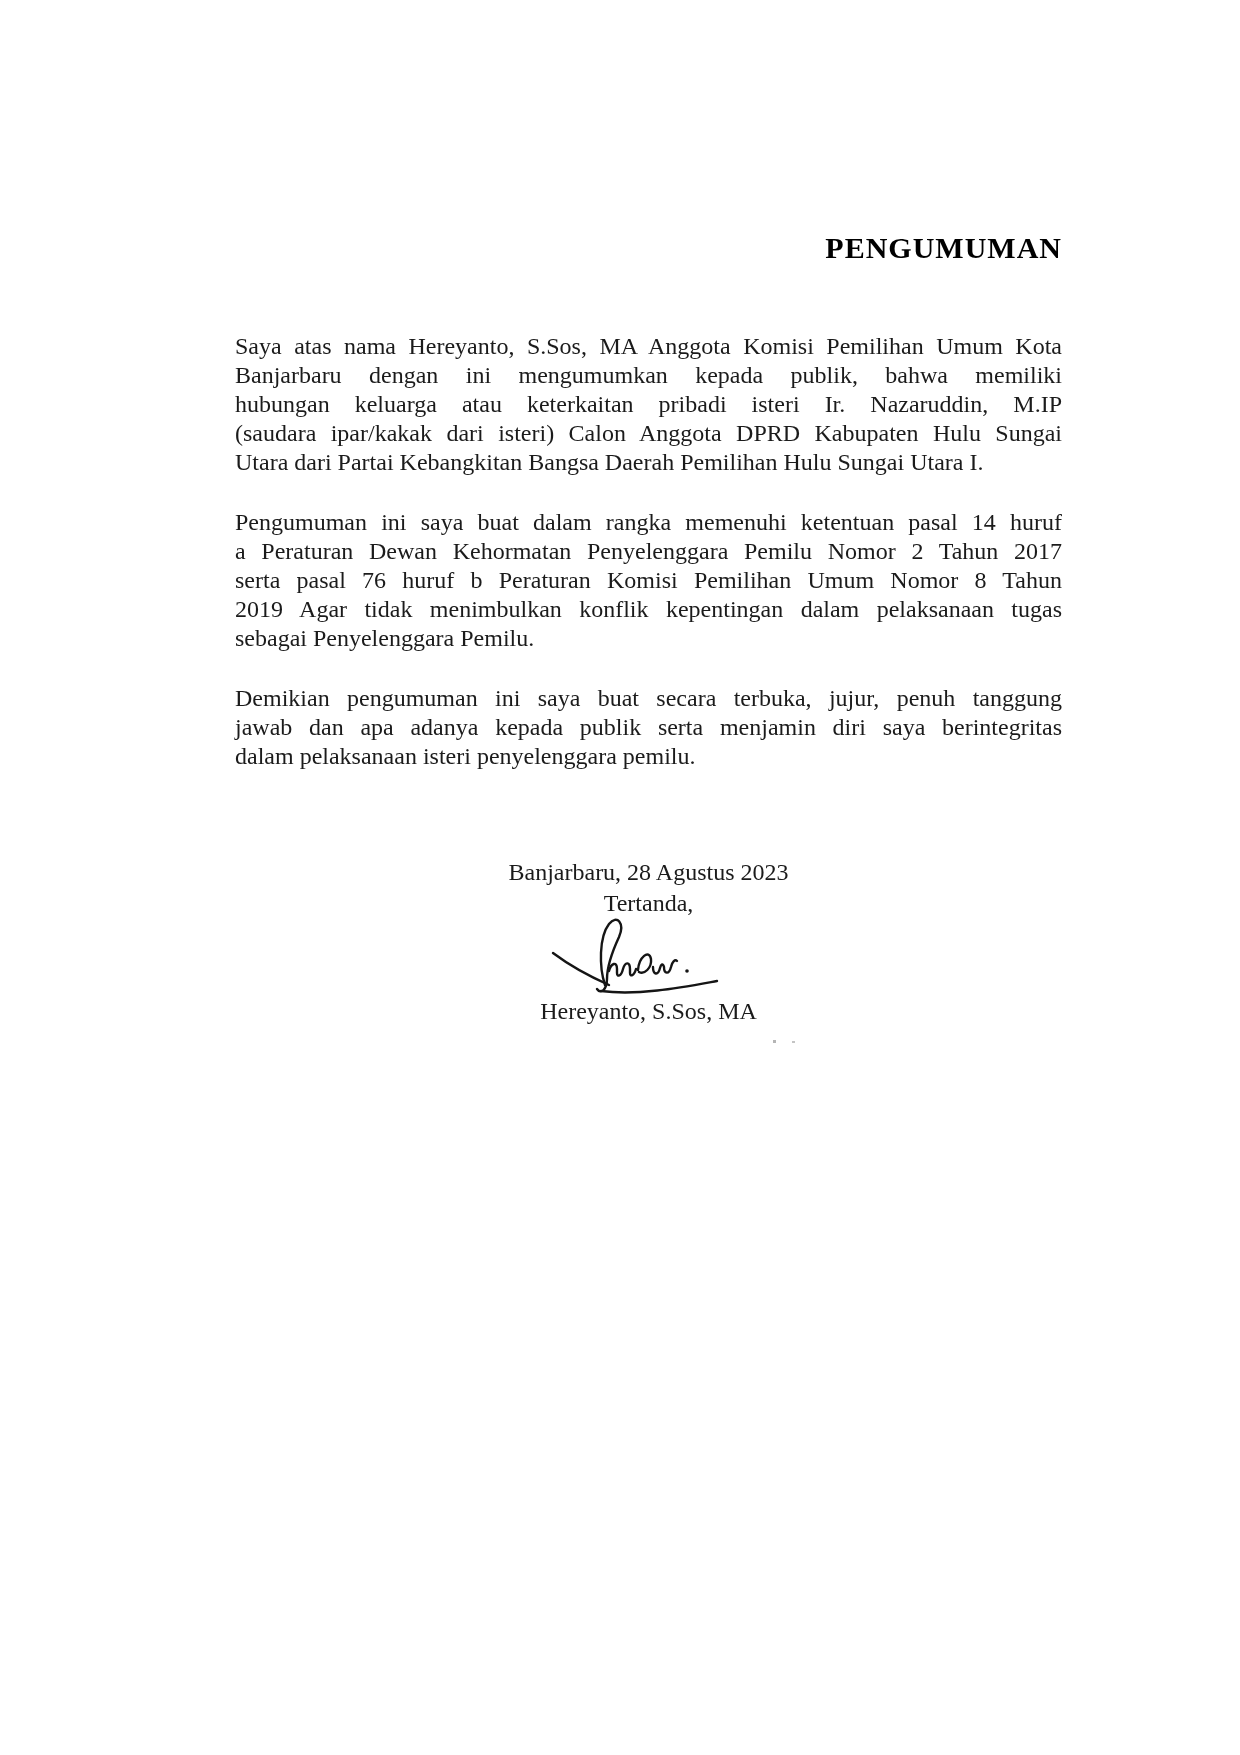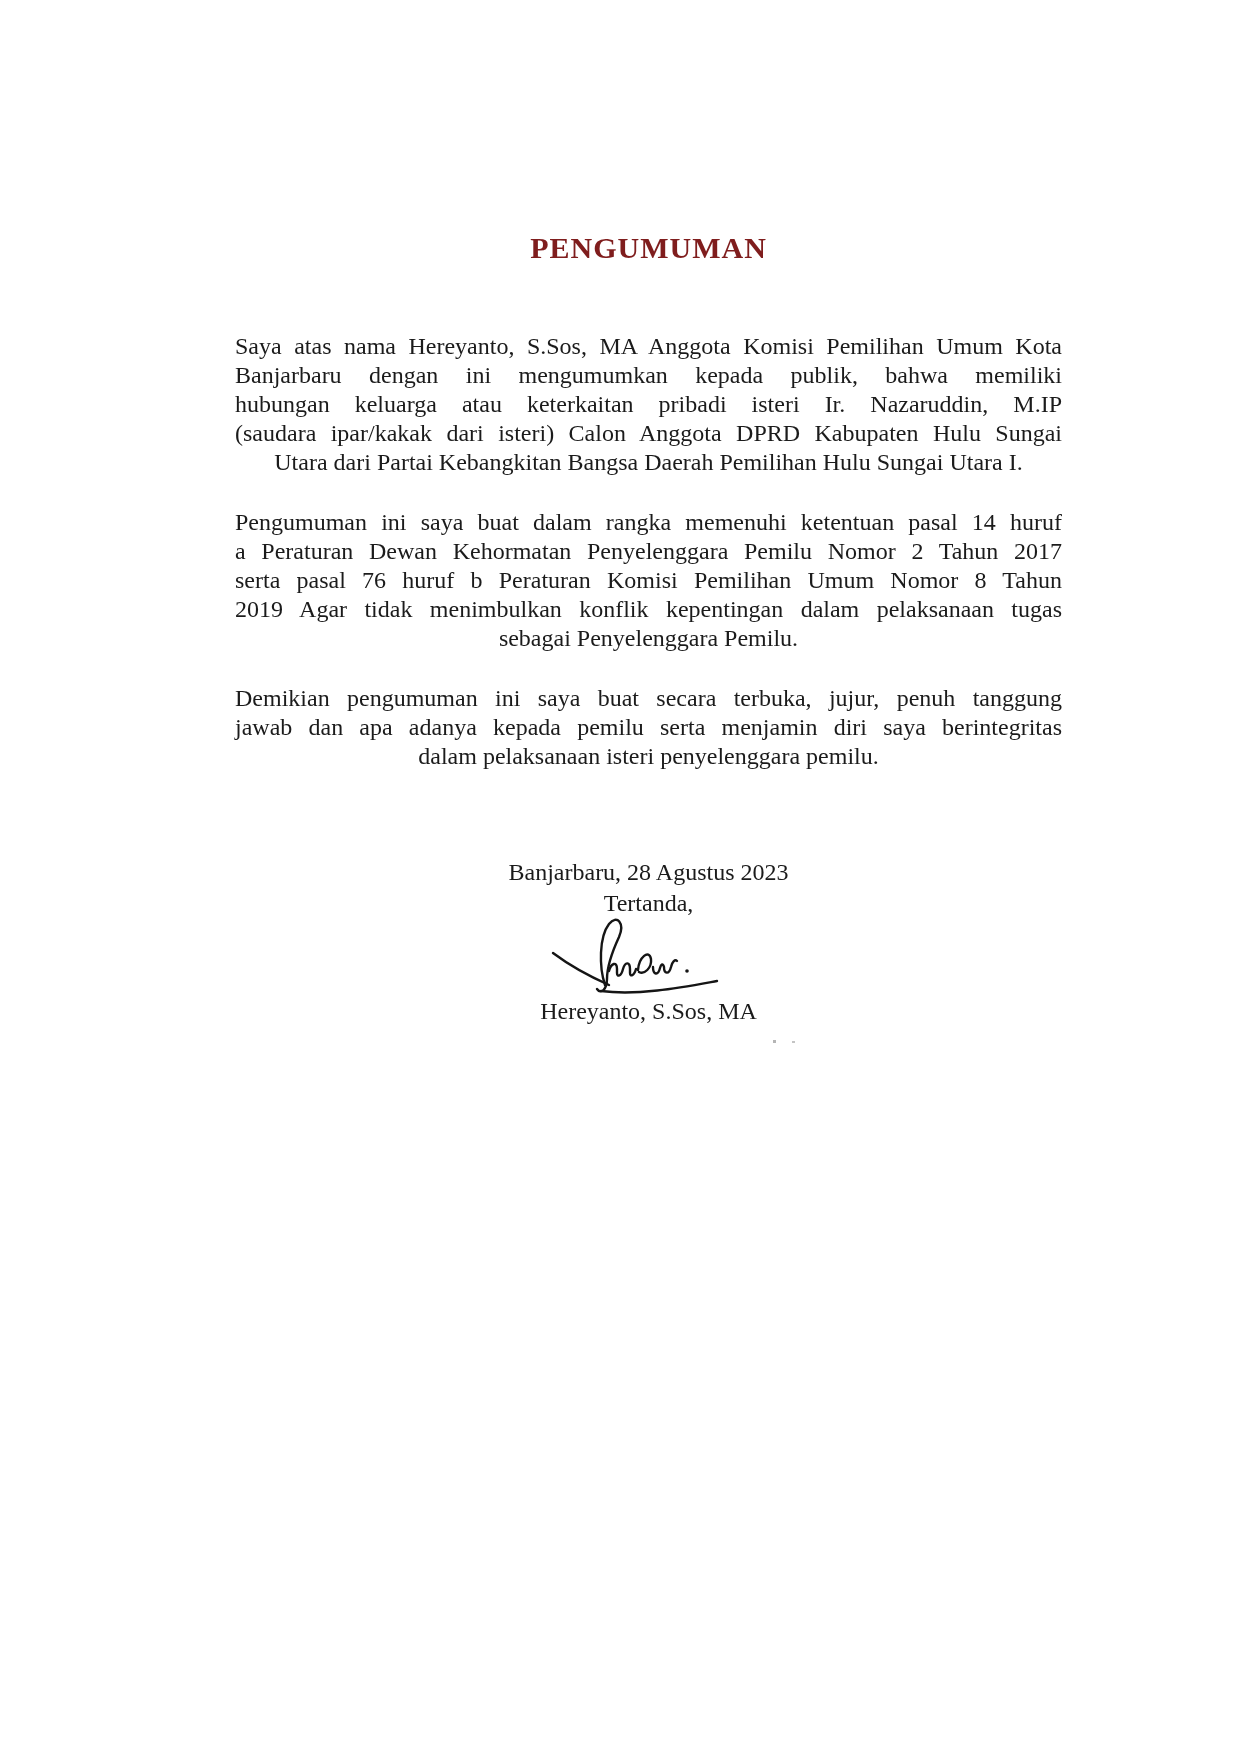--- a/index.html
+++ b/index.html
@@ -8,34 +8,34 @@
     width:1240px;height:1755px;
     margin:0 auto;
     background:#ffffff;
     font-family:"Liberation Serif","DejaVu Serif",serif;
     color:#1b1b1b;
     overflow:hidden;
   }
   .doc-title{
     position:absolute;
     left:235px;top:231px;width:827px;
-    text-align:center;
+    text-align:right;
     font-size:30px;
     font-weight:bold;
     letter-spacing:1px;
-    color:#7f1d1d;
+    color:#000000;
   }
   .doc-body{
     position:absolute;
     left:235px;top:332px;width:827px;
     font-size:24px;
     line-height:29px;
   }
   .paragraph{margin:0 0 31px 0;}
-  .line{white-space:normal;text-align:center;}
+  .line{white-space:normal;}
   .line.justify{
     text-align:justify;
     text-align-last:justify;
   }
   .sign-block{
     position:absolute;
     left:235px;top:833px;width:827px;
     text-align:center;
     font-size:24px;
     margin-top:24px;
@@ -75,21 +75,21 @@
       </div>
       <div class="paragraph">
         <div class="line justify">Pengumuman ini saya buat dalam rangka memenuhi ketentuan pasal 14 huruf</div>
         <div class="line justify">a Peraturan Dewan Kehormatan Penyelenggara Pemilu Nomor 2 Tahun 2017</div>
         <div class="line justify">serta pasal 76 huruf b Peraturan Komisi Pemilihan Umum Nomor 8 Tahun</div>
         <div class="line justify">2019 Agar tidak menimbulkan konflik kepentingan dalam pelaksanaan tugas</div>
         <div class="line">sebagai Penyelenggara Pemilu.</div>
       </div>
       <div class="paragraph">
         <div class="line justify">Demikian pengumuman ini saya buat secara terbuka, jujur, penuh tanggung</div>
-        <div class="line justify">jawab dan apa adanya kepada pemilu serta menjamin diri saya berintegritas</div>
+        <div class="line justify">jawab dan apa adanya kepada publik serta menjamin diri saya berintegritas</div>
         <div class="line">dalam pelaksanaan isteri penyelenggara pemilu.</div>
       </div>
     </div>
 
   <div class="sign-block">
     <div class="place-date">Banjarbaru, 28 Agustus 2023</div>
     <div class="tertanda">Tertanda,</div>
     <div class="sig-wrap">
       <svg width="175" height="85" viewBox="0 0 175 85" fill="none" stroke="#151515" stroke-width="2.4" stroke-linecap="round" stroke-linejoin="round">
         <path d="M4,38 C20,50 42,62 60,70"></path>

